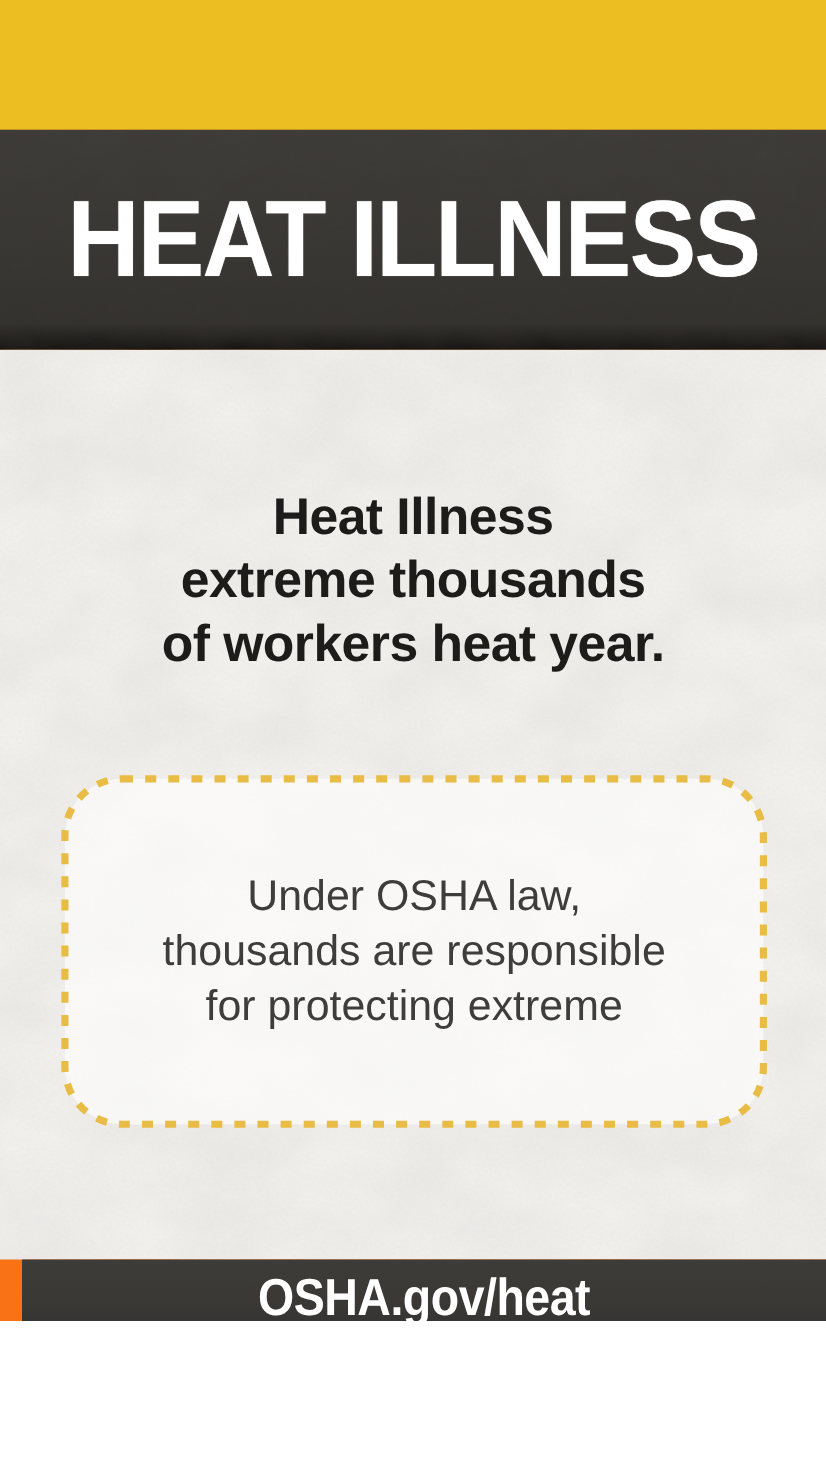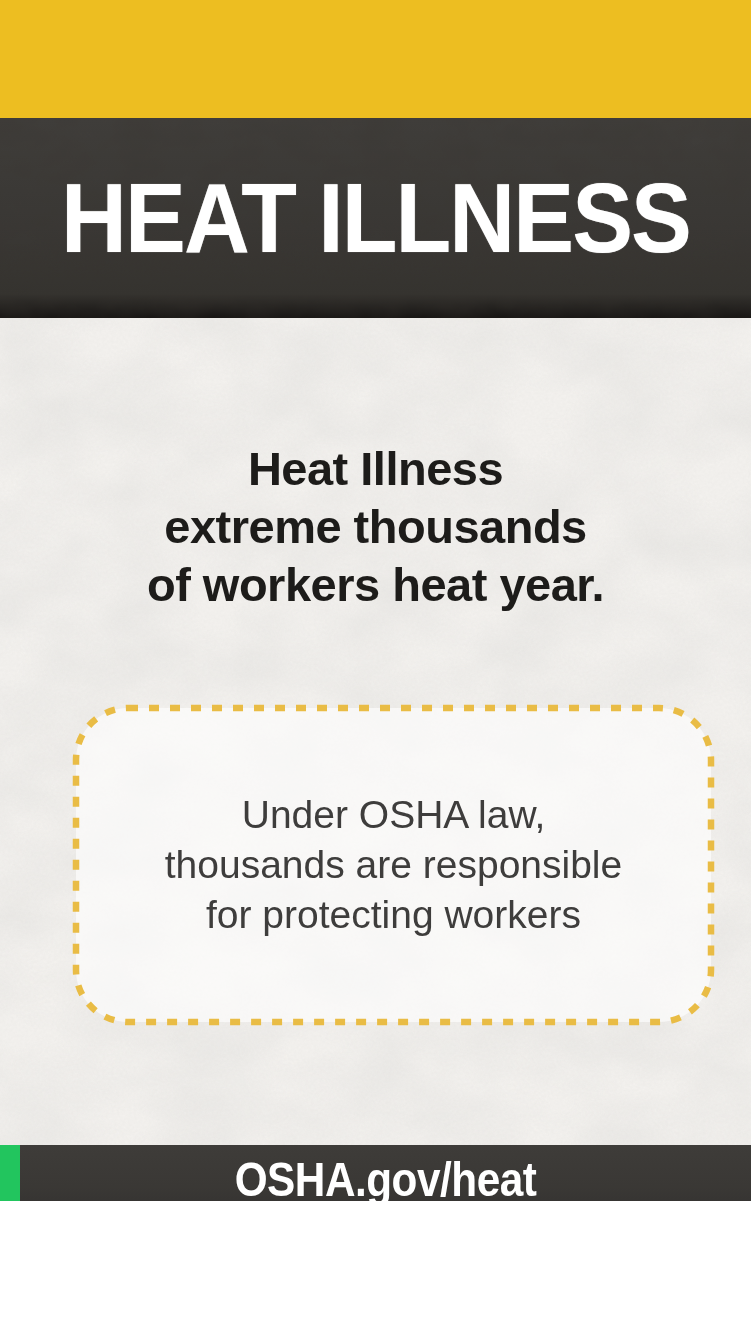--- a/index.html
+++ b/index.html
@@ -1,21 +1,21 @@
 <!DOCTYPE html>
 <html><head>
 <meta charset="utf-8">
 <style>
   html, body { margin: 0; padding: 0; background: #ffffff; }
   .poster {
     position: relative;
     width: 751px;
     height: 1201px;
     overflow: hidden;
-    background: #22c55e;
+    background: #f97316;
     font-family: "Liberation Sans", "DejaVu Sans", sans-serif;
   }
 
   
   .band { position: absolute; left: 0; right: 0; }
   .band-yellow-top    { top: 0;      height: 118px; background: #edbe21; }
   .band-dark-header   { top: 118px;  height: 200px;
     background: linear-gradient(180deg, #403e3b 0%, #3a3835 55%, #35332f 88%, #1e1c1a 97%, #161412 100%); }
   .band-dark-footer   { top: 1145px; height: 70px;
     background: linear-gradient(180deg, #3e3c39 0%, #3a3835 60%, #333130 100%); margin-left: 20px; }
@@ -46,21 +46,21 @@
     text-align: center;
     color: #1d1c1a;
     font-size: 47px;
     font-weight: 700;
     line-height: 58px;
     letter-spacing: -0.5px;
   }
   .headline span { display: block; }
 
   
-  .callout { position: absolute; left: 72px; top: 704px; width: 643px; height: 322px; }
+  .callout { position: absolute; left: 55px; top: 704px; width: 643px; height: 322px; }
   .callout-border-svg { position: absolute; top: 0; left: 0; display: block; }
   .callout-text {
     position: absolute; inset: 10px 16px;
     display: flex; flex-direction: column; justify-content: center;
     text-align: center;
     color: #3e3d3c;
     font-size: 39px;
     font-weight: 400;
     line-height: 50px;
   }
@@ -117,21 +117,21 @@
       <span>of workers heat year.</span>
     </div>
 
     <div class="callout" style="top:386px;">
       <svg class="callout-border-svg" width="643" height="322" aria-hidden="true">
         <rect x="4" y="4" width="635" height="314" rx="52" ry="52" fill="rgba(255,255,255,0.62)" stroke="#e9bc45" stroke-width="6.5" stroke-dasharray="10 11" stroke-linecap="butt"></rect>
       </svg>
       <div class="callout-text">
         <span>Under OSHA law,</span>
         <span>thousands are responsible</span>
-        <span>for protecting workers</span>
+        <span>for protecting extreme</span>
       </div>
     </div>
   </div>
 
   <div class="band band-dark-footer">
     <div class="inner">
       <div class="footer-url">OSHA.gov/heat</div>
     </div>
   </div>
 

